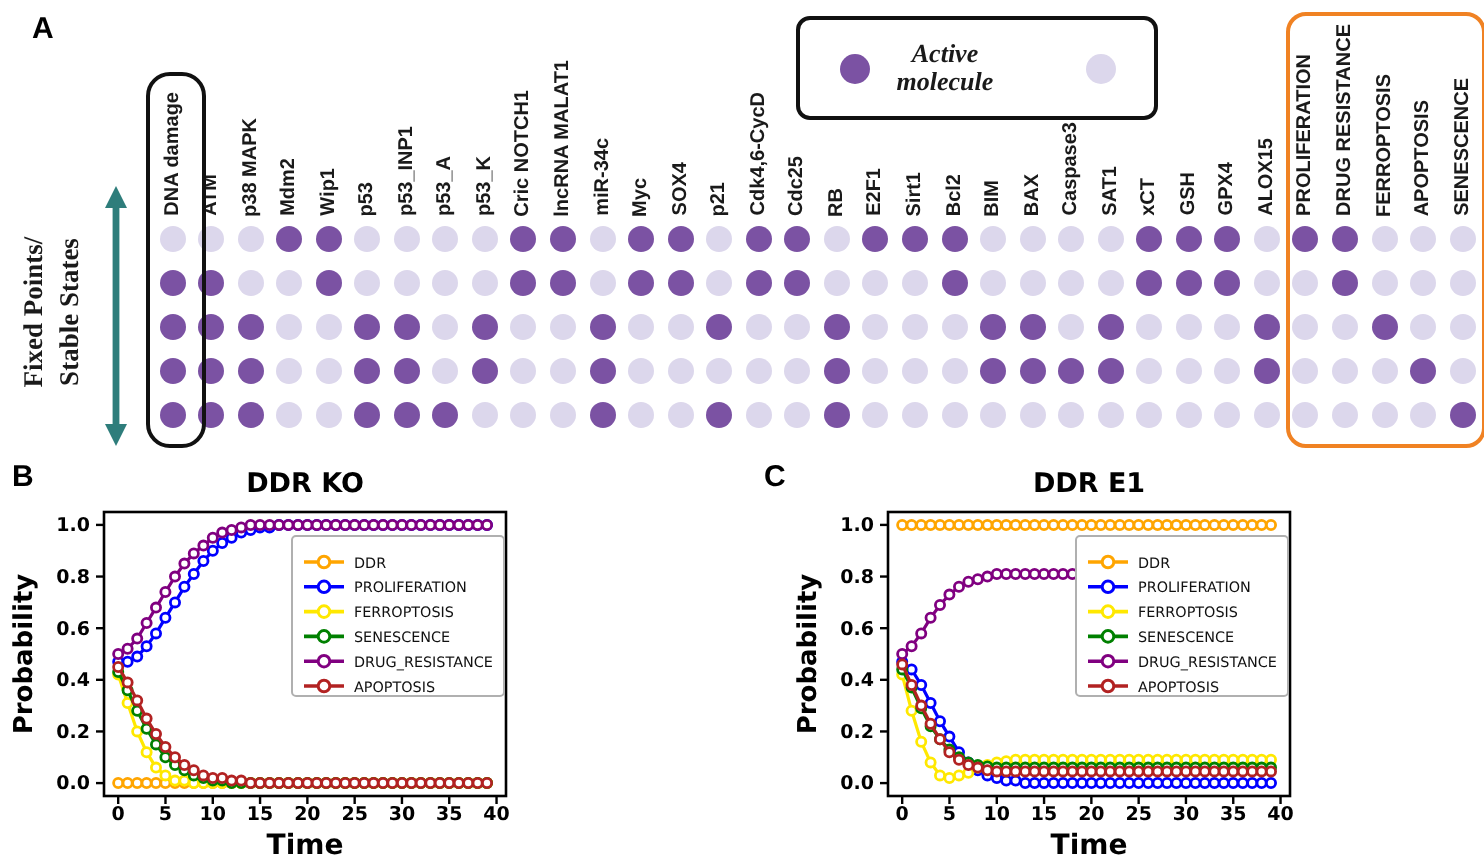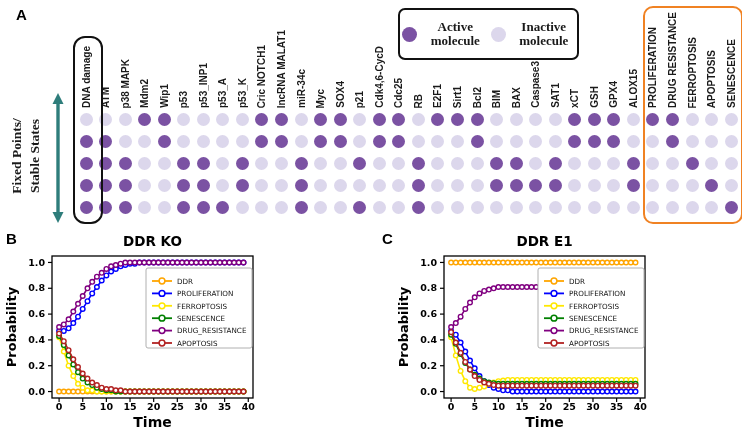--- a/index.html
+++ b/index.html
@@ -11,21 +11,21 @@
        justify-content:flex-end;align-items:center;}
   .col-label{writing-mode:vertical-rl;transform:rotate(180deg);white-space:nowrap;
        font-weight:bold;font-size:10px;color:#1a1a1a;letter-spacing:0px;}
   .dot{position:absolute;width:13px;height:13px;border-radius:50%;}
   #dna-box{position:absolute;left:73px;top:36px;width:26px;height:184px;
        border:2.5px solid #111;border-radius:12px;}
   #pheno-box{position:absolute;left:643px;top:6px;width:96px;height:214px;
        border:2.5px solid #f08223;border-radius:10px;}
   #a-legend{position:absolute;left:398px;top:8px;width:177px;height:48px;
        border:2.5px solid #111;border-radius:7px;display:flex;align-items:center;
-       justify-content:space-around;background:#fff;}
+       justify-content:space-around;background:#fff;font-style:italic;}
   .a-legend-item{display:flex;align-items:center;gap:7px;}
   .a-legend-dot{width:15px;height:15px;border-radius:50%;flex:0 0 auto;}
   .a-legend-text{font-family:"Liberation Serif",serif;font-weight:600;font-size:13px;
        color:#1a1a1a;width:62px;line-height:1.05;text-align:center;}
   #fixed-label{position:absolute;left:-46px;top:137px;width:146px;height:38px;
        transform:rotate(-90deg);font-family:"Liberation Serif",serif;font-weight:bold;
        font-size:13.5px;color:#1a1a1a;text-align:center;line-height:1.3;}
   svg text{font-family:"DejaVu Sans","Liberation Sans",sans-serif;}
   .chart{position:absolute;top:228px;}
 </style>
@@ -325,21 +325,20 @@
   <div id="dna-box"></div>
   <div id="pheno-box"></div>
 
   <div id="a-legend">
     <div class="a-legend-item">
       <span class="a-legend-dot" style="background:#7b52a3;"></span>
       <span class="a-legend-text">Active molecule</span>
     </div>
     <div class="a-legend-item">
       <span class="a-legend-dot" style="background:#dcd7ec;"></span>
-      <span class="a-legend-text">Inactive molecule</span>
     </div>
   </div>
 
   <div class="panel-letter" style="left:6px;top:230px;">B</div>
   <div class="panel-letter" style="left:382px;top:230px;">C</div>
 
   <svg class="chart" id="chart0" style="left:0px;" width="350" height="206" viewBox="0 0 350 206">
       <text x="152.5" y="18" text-anchor="middle" font-size="13.5" font-weight="bold" fill="#000">DDR KO</text>
       <text x="152.5" y="199" text-anchor="middle" font-size="14" font-weight="bold" fill="#000">Time</text>
       <text x="16" y="99" text-anchor="middle" font-size="13" font-weight="bold" fill="#000" transform="rotate(-90 16 99)">Probability</text>

